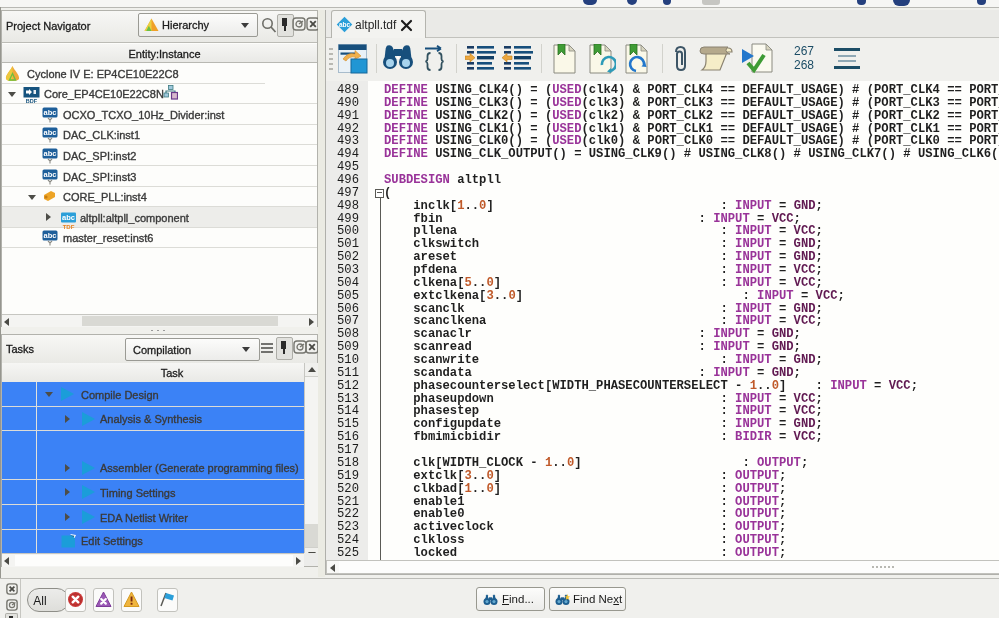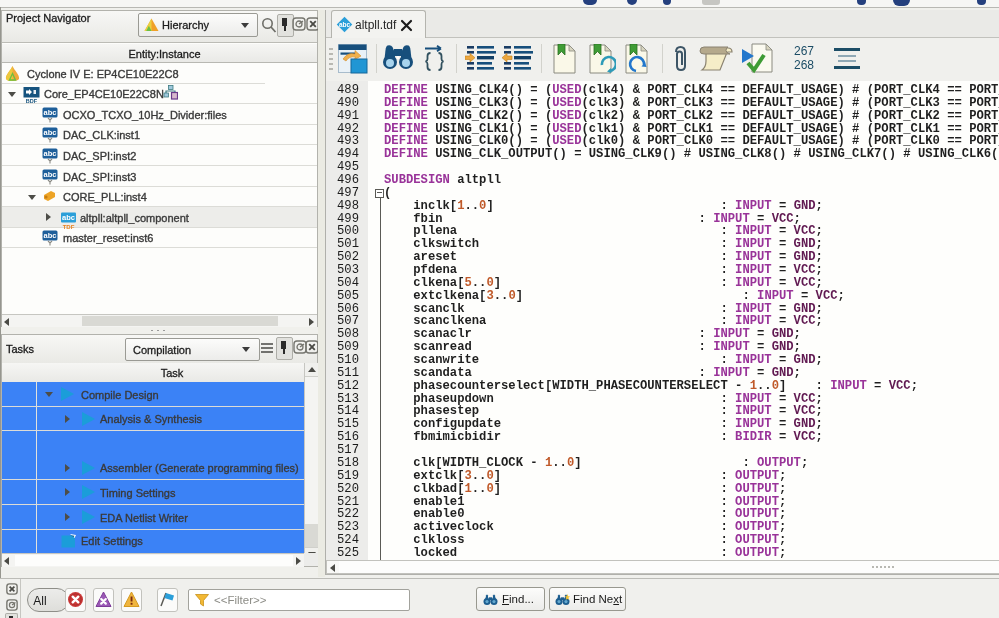--- a/index.html
+++ b/index.html
@@ -28,21 +28,21 @@
 <div class="abs" style="left:702px;top:0;width:18px;height:5px;background:#c6c6c2;border-radius:0 0 3px 3px;"></div>
 <div class="abs" style="left:857px;top:0;width:9px;height:5px;background:#25407e;border-radius:0 0 4px 4px;"></div>
 <div class="abs" style="left:893px;top:0;width:17px;height:6px;background:#25407e;border-radius:0 0 8px 8px;"></div>
 <div class="abs" style="left:977px;top:0;width:9px;height:5px;background:#25407e;border-radius:0 0 4px 4px;"></div>
 
 <div class="abs" style="left:0;top:7px;width:1px;height:611px;background:#96968f;"></div>
 
 <div class="abs" style="left:1px;top:10px;width:317px;height:317px;background:#fdfdfb;border:1px solid #b2b2ac;box-sizing:border-box;">
 
   <div class="abs hdrbar" style="left:0;top:0;width:315px;height:31px;">
-    <div class="abs hdrtxt" style="left:4px;top:1px;">Project Navigator</div>
+    <div class="abs hdrtxt" style="left:4px;top:9px;">Project Navigator</div>
 
     <div class="abs ddown" style="left:136px;top:2px;width:118px;height:22px;">
       <svg class="abs" style="left:5px;top:4px;" width="15" height="14" viewBox="0 0 15 14">
         <path d="M7.5 0.5 L14.5 13 L0.5 13 Z" fill="#f0a028"></path>
         <path d="M7.5 0.5 L0.5 13 L7.5 13 Z" fill="#ecd040"></path>
         <path d="M4.9 7.8 L7.5 13 L2.2 13 Z" fill="#6abf45"></path>
       </svg>
       <div class="abs hdrtxt" style="left:23px;top:5px;">Hierarchy</div>
       <div class="abs" style="right:8px;top:9px;width:0;height:0;border-left:4px solid transparent;border-right:4px solid transparent;border-top:5px solid #3c3c3c;"></div>
     </div>
@@ -100,21 +100,21 @@
         <rect x="8.5" y="7.5" width="6" height="6.5" fill="#d8b8cc" stroke="#6a3a8a" stroke-width="1.2"></rect>
       </svg>
     </div>
 
     <div class="abs" style="left:0;top:41.2px;width:315px;height:20.6px;border-bottom:1px solid #dcdcd7;box-sizing:border-box;">
       <svg class="abs" style="left:40px;top:2.5px;" width="16" height="16" viewBox="0 0 16 16">
         <rect x="0.5" y="0.5" width="15" height="10" rx="1.5" fill="#1e5f9a"></rect>
         <text x="8" y="8.4" font-size="7.5" font-weight="bold" fill="#fff" text-anchor="middle" font-family="Liberation Sans,sans-serif">abc</text>
         <path d="M6 11 L8 13 L10 11 M8 13 V15.5" fill="none" stroke="#8a8a84" stroke-width="1.1"></path>
       </svg>
-      <div class="abs treetxt" style="left:61px;top:4.5px;">OCXO_TCXO_10Hz_Divider:files</div>
+      <div class="abs treetxt" style="left:61px;top:4.5px;">OCXO_TCXO_10Hz_Divider:inst</div>
     </div>
 
     <div class="abs" style="left:0;top:61.8px;width:315px;height:20.6px;border-bottom:1px solid #dcdcd7;box-sizing:border-box;">
       <svg class="abs" style="left:40px;top:2.5px;" width="16" height="16" viewBox="0 0 16 16">
         <rect x="0.5" y="0.5" width="15" height="10" rx="1.5" fill="#1e5f9a"></rect>
         <text x="8" y="8.4" font-size="7.5" font-weight="bold" fill="#fff" text-anchor="middle" font-family="Liberation Sans,sans-serif">abc</text>
         <path d="M6 11 L8 13 L10 11 M8 13 V15.5" fill="none" stroke="#8a8a84" stroke-width="1.1"></path>
       </svg>
       <div class="abs treetxt" style="left:61px;top:4.5px;">DAC_CLK:inst1</div>
     </div>
@@ -526,26 +526,20 @@
     </svg>
   </div>
 
   <div class="abs" style="left:157px;top:9px;width:21px;height:24px;background:#fbfbfa;border:1px solid #c2c2bd;border-radius:3px;box-sizing:border-box;">
     <svg class="abs" style="left:1px;top:2px;" width="17" height="17" viewBox="0 0 17 17">
       <path d="M2 15 L7 2" stroke="#5a5a55" stroke-width="1.5"></path>
       <path d="M7 2 L15 4.5 L13.5 9.5 L5.3 7 Z" fill="#2b9fd9"></path>
     </svg>
   </div>
 
-  <div class="abs" style="left:188px;top:10px;width:222px;height:22px;background:#fff;border:1px solid #a2a29c;border-radius:2px;box-sizing:border-box;">
-    <svg class="abs" style="left:6px;top:4px;" width="14" height="13" viewBox="0 0 14 13">
-      <path d="M0.5 0.5 H13.5 L8.5 6.5 V12 L5.5 10 V6.5 Z" fill="#f2b834" stroke="#c8921a" stroke-width="0.8"></path>
-    </svg>
-    <div class="abs" style="left:25px;top:4px;font-size:11.5px;color:#8c8c86;white-space:nowrap;">&lt;&lt;Filter&gt;&gt;</div>
-  </div>
 
   <div class="abs" style="left:476px;top:8px;width:69px;height:24px;background:linear-gradient(#fcfcfb,#ececea);border:1px solid #98988f;border-radius:3px;box-sizing:border-box;">
     <svg class="abs" style="left:5px;top:5px;" width="17" height="14" viewBox="0 0 30 26">
       <circle cx="8.5" cy="16" r="6.5" fill="#1c5d8f"></circle>
       <circle cx="21.5" cy="16" r="6.5" fill="#1c5d8f"></circle>
       <circle cx="8.5" cy="16" r="3" fill="#63a8cf"></circle>
       <circle cx="21.5" cy="16" r="3" fill="#63a8cf"></circle>
       <path d="M5 12 L7 4 Q8.5 2 10 4 L11 10 Z" fill="#1c5d8f"></path>
       <path d="M25 12 L23 4 Q21.5 2 20 4 L19 10 Z" fill="#1c5d8f"></path>
       <rect x="12" y="8" width="6" height="5" fill="#1c5d8f"></rect>

